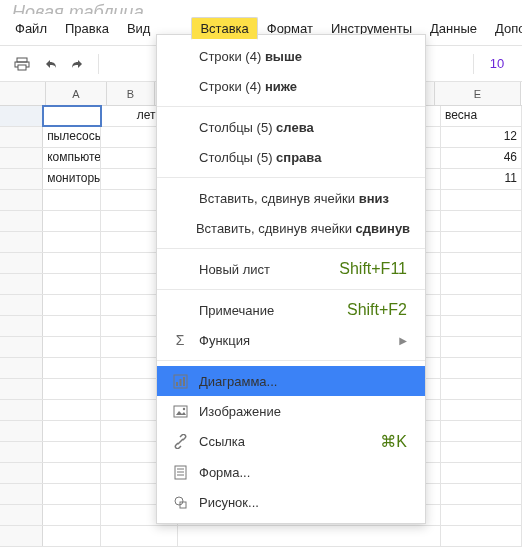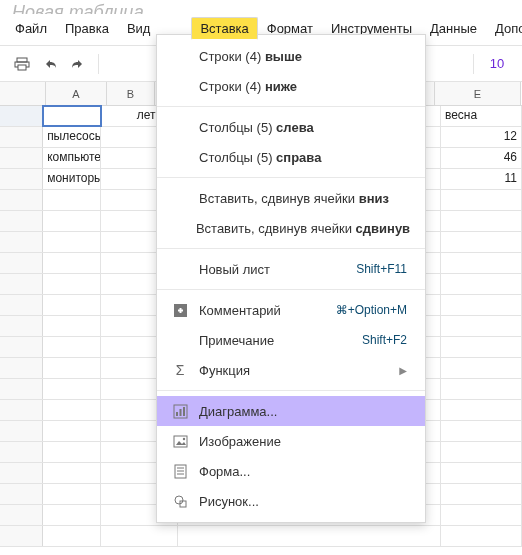--- a/index.html
+++ b/index.html
@@ -32,24 +32,24 @@
   .cell.b { width: 48px; margin-left: 32px; }
   .cell.cd { width: 280px; }
   .cell.e { width: 86px; text-align: right; }
 
   .sel-row .rown, .sel-cell-rowhead { background: #eef2f7; }
   .sel-cell { outline: 2px solid #4f7dc9; outline-offset: -1px; }
 
   
   .dropdown { position: absolute; left: 156px; top: 34px; width: 270px; background: #fff; border: 1px solid #d8d8d8; box-shadow: 0 3px 10px rgba(0,0,0,0.18); z-index: 20; padding: 6px 0; }
   .dd-item { display: flex; align-items: center; padding: 6px 18px 6px 14px; gap: 10px; color: #333; white-space: nowrap; justify-content: center; }
-  .dd-item.hovered { background: #c4b5fd; }
+  .dd-item.hovered { background: #3b82f6; }
   .dd-icon { width: 18px; height: 18px; display: flex; align-items: center; justify-content: center; color: #666; flex-shrink: 0; }
   .dd-label { flex: 1; }
-  .dd-shortcut { color: #0c4a6e; font-size: 12px; }
+  .dd-shortcut { color: #4d7c0f; font-size: 16px; }
   .dd-sep { height: 1px; background: #e8e8e8; margin: 5px 0; }
   .dd-sub-arrow { color: #888; font-size: 10px; }
 
   svg { display: block; }
 </style>
 </head>
 <body>
 
 <div class="title">Новая таблица</div>
 
@@ -274,31 +274,20 @@
     <span class="dd-label"><span>Вставить, сдвинув ячейки </span><b>сдвинув</b></span>
   </div>
   <div class="dd-sep"></div>
   <div class="dd-item">
     <span class="dd-icon"></span>
     <span class="dd-label">Новый лист</span>
     <span class="dd-shortcut">Shift+F11</span>
   </div>
   <div class="dd-sep"></div>
   <div class="dd-item">
-    <span class="dd-icon">
-        <svg width="15" height="15" viewBox="0 0 15 15">
-          <rect x="1" y="1" width="13" height="13" fill="#777"></rect>
-          <line x1="5" y1="7.5" x2="10" y2="7.5" stroke="#fff" stroke-width="2"></line>
-          <line x1="7.5" y1="5" x2="7.5" y2="10" stroke="#fff" stroke-width="2"></line>
-        </svg>
-      </span>
-    <span class="dd-label">Комментарий</span>
-    <span class="dd-shortcut">⌘+Option+M</span>
-  </div>
-  <div class="dd-item">
     <span class="dd-icon"></span>
     <span class="dd-label">Примечание</span>
     <span class="dd-shortcut">Shift+F2</span>
   </div>
   <div class="dd-item">
     <span class="dd-icon" style="font-size:14px;color:#666;">Σ</span>
     <span class="dd-label">Функция</span>
     <span class="dd-sub-arrow">▶</span>
   </div>
   <div class="dd-sep"></div>
@@ -319,20 +308,29 @@
           <rect x="1" y="2" width="13" height="11" fill="none" stroke="#777"></rect>
           <polygon points="3,11 6,7 9,10 11,8 13,11" fill="#777"></polygon>
           <circle cx="11" cy="5" r="1.2" fill="#777"></circle>
         </svg>
       </span>
     <span class="dd-label">Изображение</span>
   </div>
   <div class="dd-item">
     <span class="dd-icon">
         <svg width="15" height="15" viewBox="0 0 15 15">
+          <path d="M5 9 L3 11 C2 12 2 13 3 14 C4 15 5 15 6 14 L8 12 M10 6 L12 4 C13 3 13 2 12 1 C11 0 10 0 9 1 L7 3 M5 10 L10 5" stroke="#777" fill="none" stroke-width="1.5"></path>
+        </svg>
+      </span>
+    <span class="dd-label">Ссылка</span>
+    <span class="dd-shortcut">⌘K</span>
+  </div>
+  <div class="dd-item">
+    <span class="dd-icon">
+        <svg width="15" height="15" viewBox="0 0 15 15">
           <rect x="2" y="1" width="11" height="13" fill="none" stroke="#777"></rect>
           <line x1="4" y1="4" x2="11" y2="4" stroke="#777"></line>
           <line x1="4" y1="7" x2="11" y2="7" stroke="#777"></line>
           <line x1="4" y1="10" x2="11" y2="10" stroke="#777"></line>
         </svg>
       </span>
     <span class="dd-label">Форма...</span>
   </div>
   <div class="dd-item">
     <span class="dd-icon">

